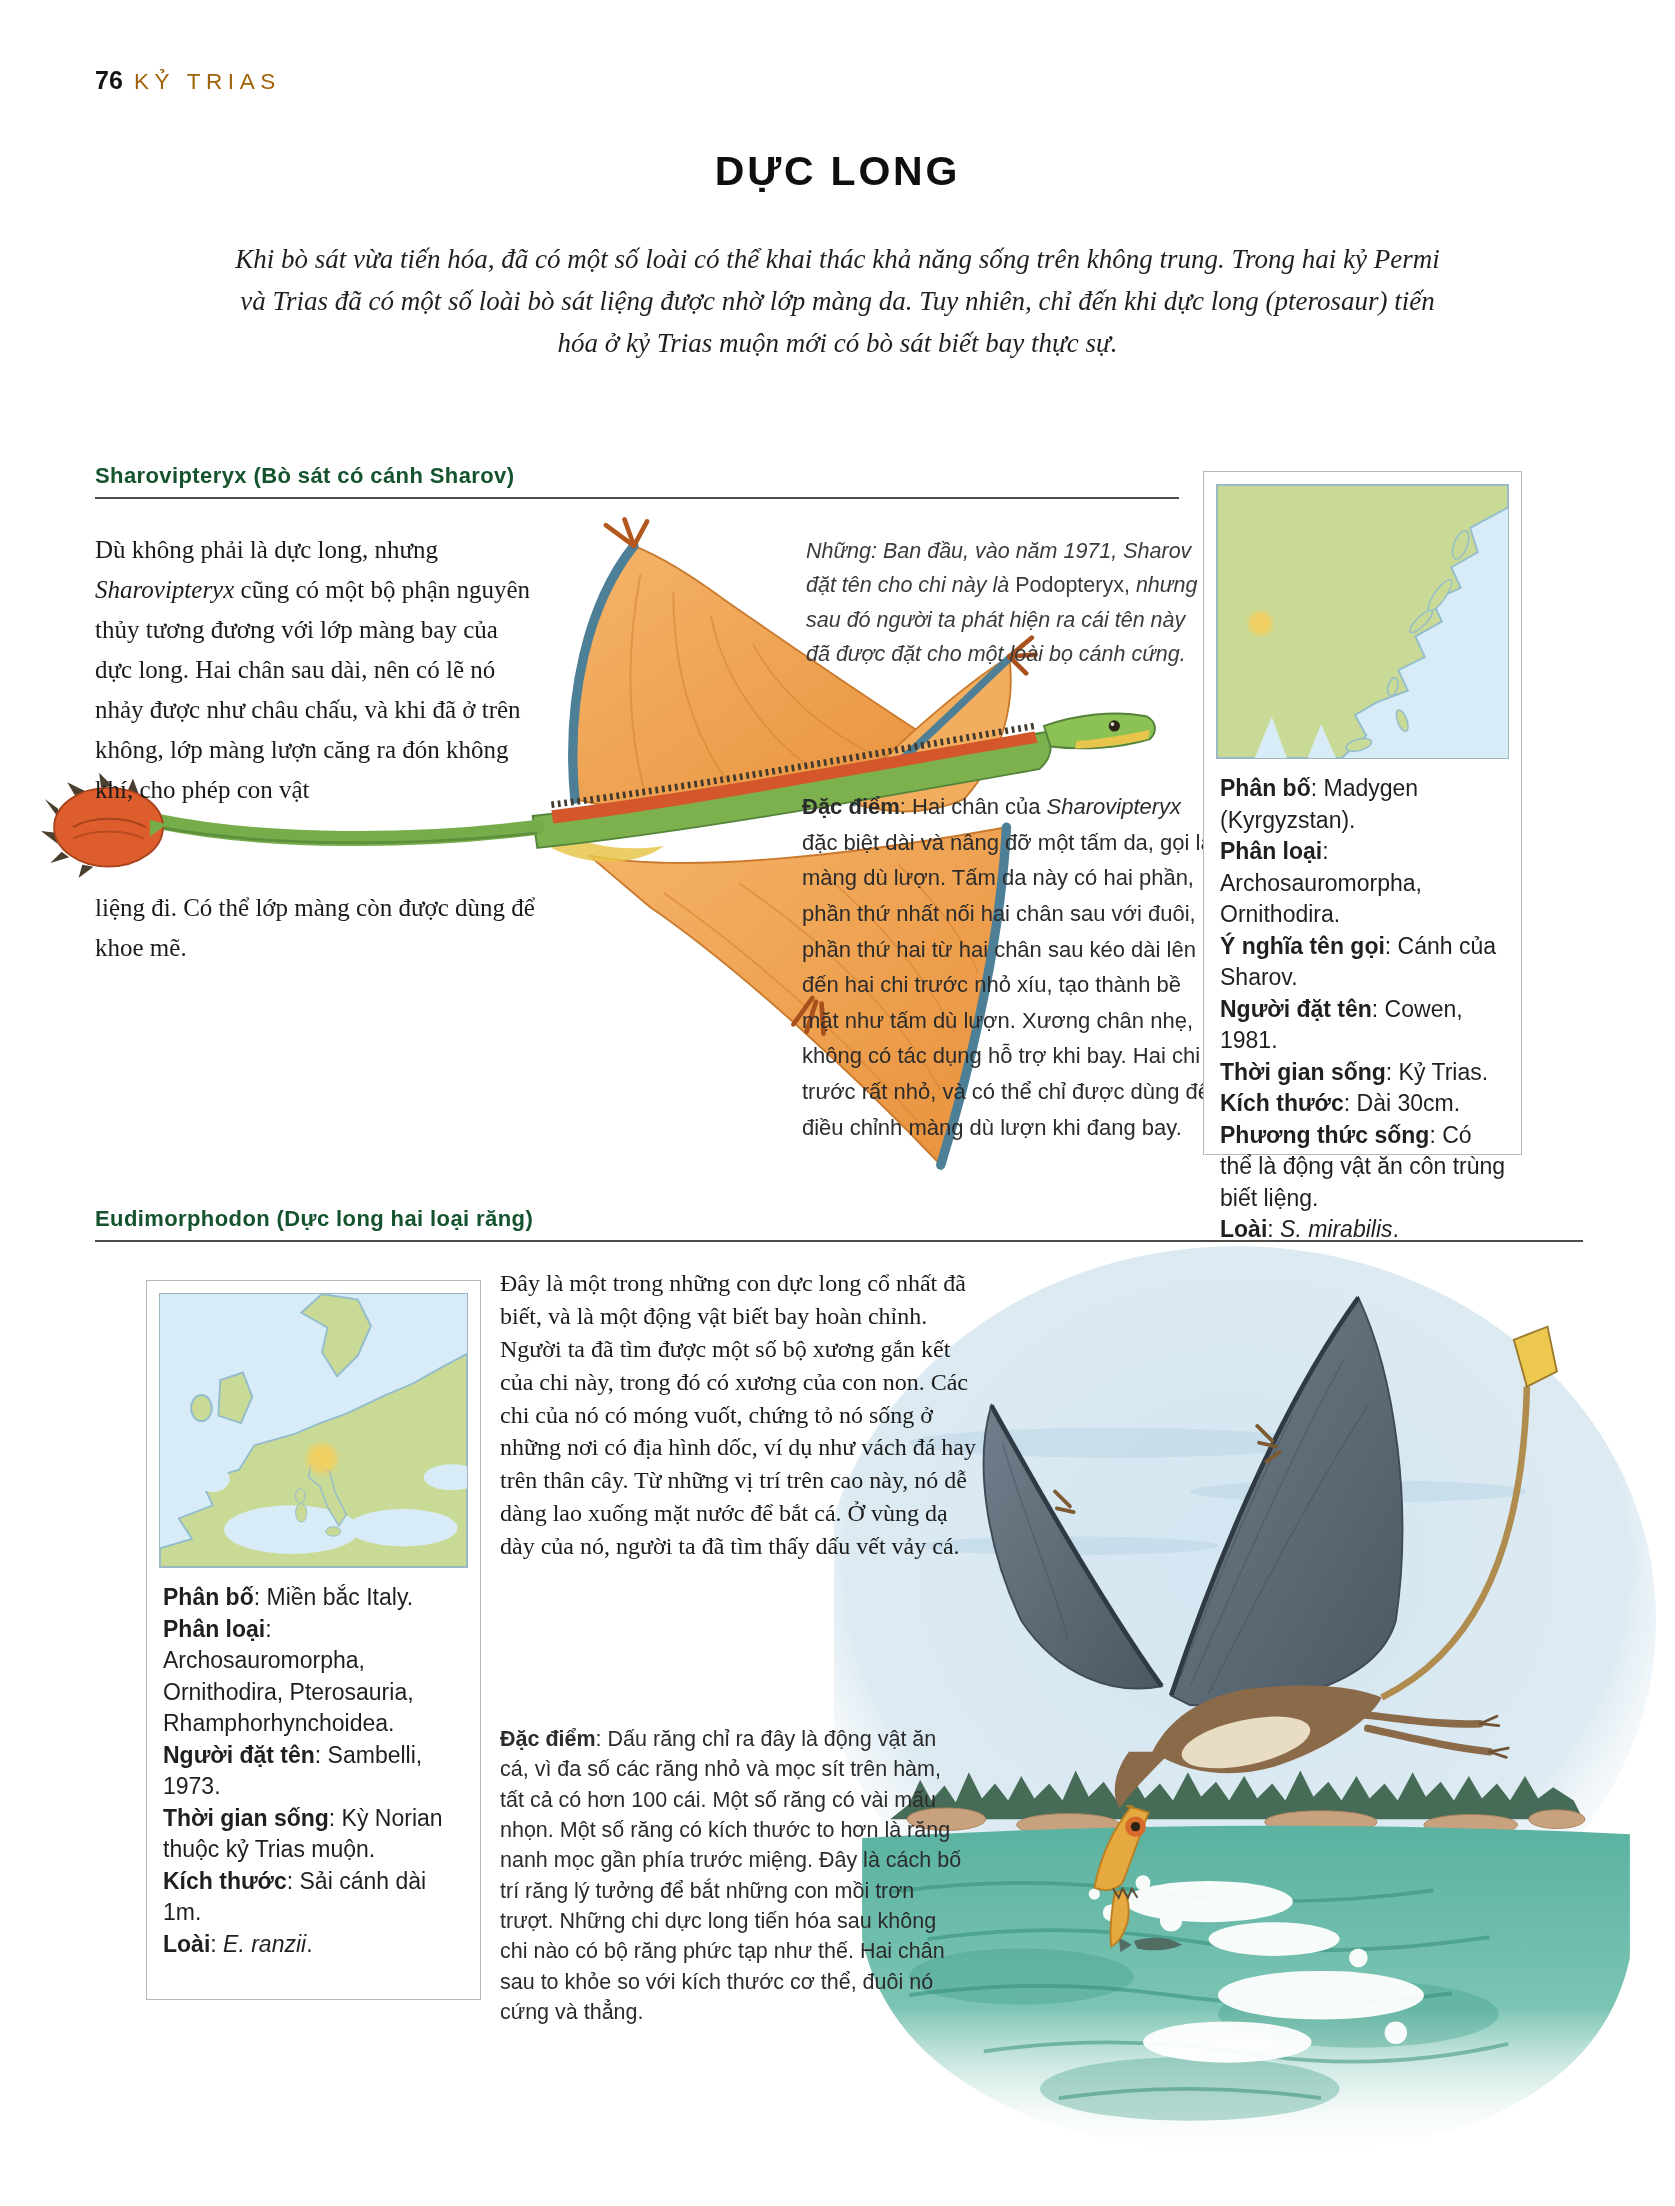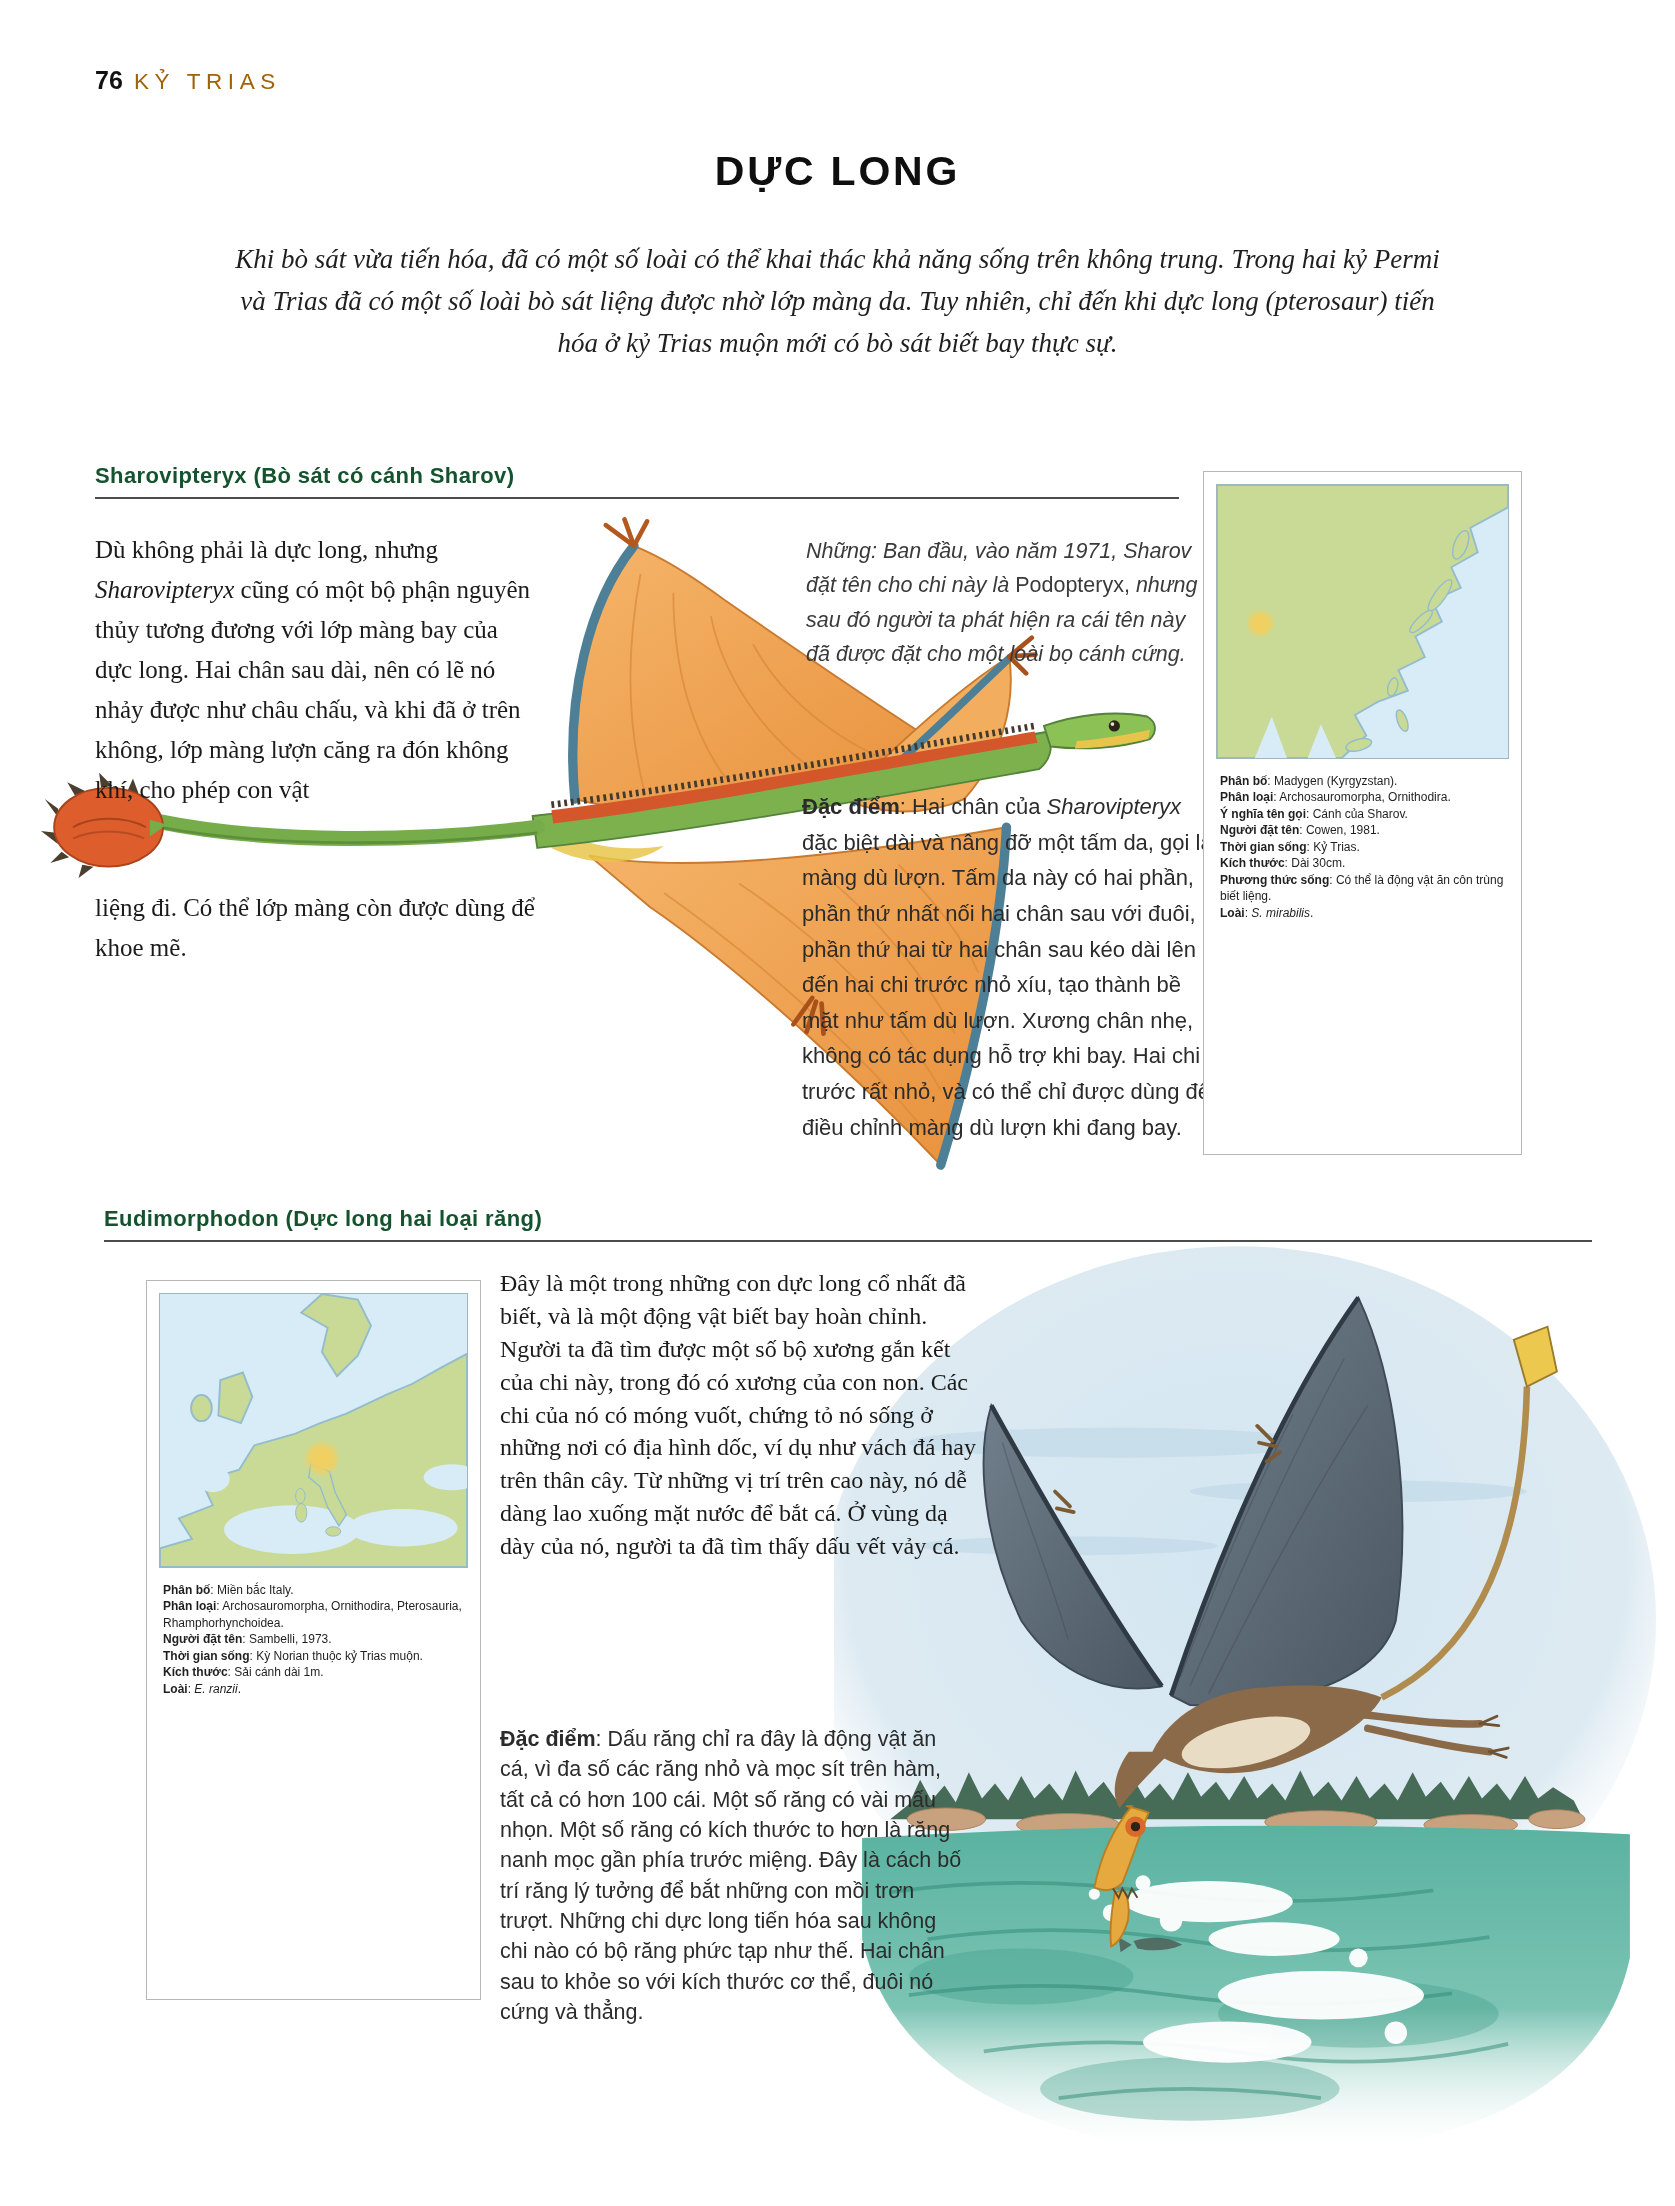--- a/index.html
+++ b/index.html
@@ -19,41 +19,41 @@
   .title { position:absolute; left:0; top:148px; width:100%; text-align:center;
            font-size:41px; font-weight:bold; letter-spacing:2.8px; color:#0f0f0f; z-index:3; }
   .intro { position:absolute; left:223px; top:238px; width:1229px; text-align:center;
            font-family:"Liberation Serif", serif; font-style:italic; font-size:27px;
            line-height:1.56; color:#1f1f1f; z-index:3; }
 
   
   .sec-head { position:absolute; font-size:22px; font-weight:bold; letter-spacing:0.4px;
               color:#14532d; border-bottom:2.8px solid #4c4c4c; padding-bottom:8.4px; z-index:3; }
   #s1-head { left:95px; top:463px; width:1084px; }
-  #s2-head { left:95px; top:1206px; width:1488px;margin-left:9px; }
+  #s2-head { left:95px; top:1206px; width:1488px; }
 
   
   .body-serif { position:absolute; font-family:"Liberation Serif", serif; color:#1b1b1b; z-index:3; }
   #s1-body1 { left:95px; top:530px; width:437px; font-size:25px; line-height:1.6; }
   #s1-body2 { left:95px; top:888px; width:446px; font-size:25px; line-height:1.6; }
   #s2-body  { left:500px; top:1267px; width:482px; font-size:24px; line-height:1.37; }
 
   .caption { position:absolute; left:806px; top:534px; width:399px; font-size:21.5px;
              line-height:1.6; color:#3a3a3a; z-index:3; }
   .features { position:absolute; color:#2b2b2b; z-index:3; }
   #s1-features { left:802px; top:789px; width:412px; font-size:22px; line-height:1.62; }
   #s2-features { left:500px; top:1724px; width:463px; font-size:21.5px; line-height:1.41; }
 
   
   .info-box { position:absolute; background:#fff; border:1.9px solid #b7b7b7; z-index:4; }
   #s1-box { left:1203px; top:471px; width:319px; height:684px; }
   #s2-box { left:146px;  top:1280px; width:335px; height:720px; }
   .map-frame { margin:12px 12px 0 12px; border:0.9px solid #9fb6c0; height:275px; overflow:hidden; background:#d8ecf7; }
   .map-frame svg { display:block; width:100%; height:100%; }
-  .facts { padding:14px 15px 0 16px; font-size:12px; line-height:1.37; color:#1f1f1f; }
+  .facts { padding:14px 15px 0 16px; font-size:23px; line-height:1.37; color:#1f1f1f; }
 
   .sb { font-weight:bold; }
   .si { font-style:italic; }
 
   
   .illo { position:absolute; z-index:1; }
   #illo1 { left:26px;  top:517px;  width:1154px; height:658px; }
   #illo2 { left:834px; top:1246px; width:824px;  height:946px; }
 </style>
 </head>

